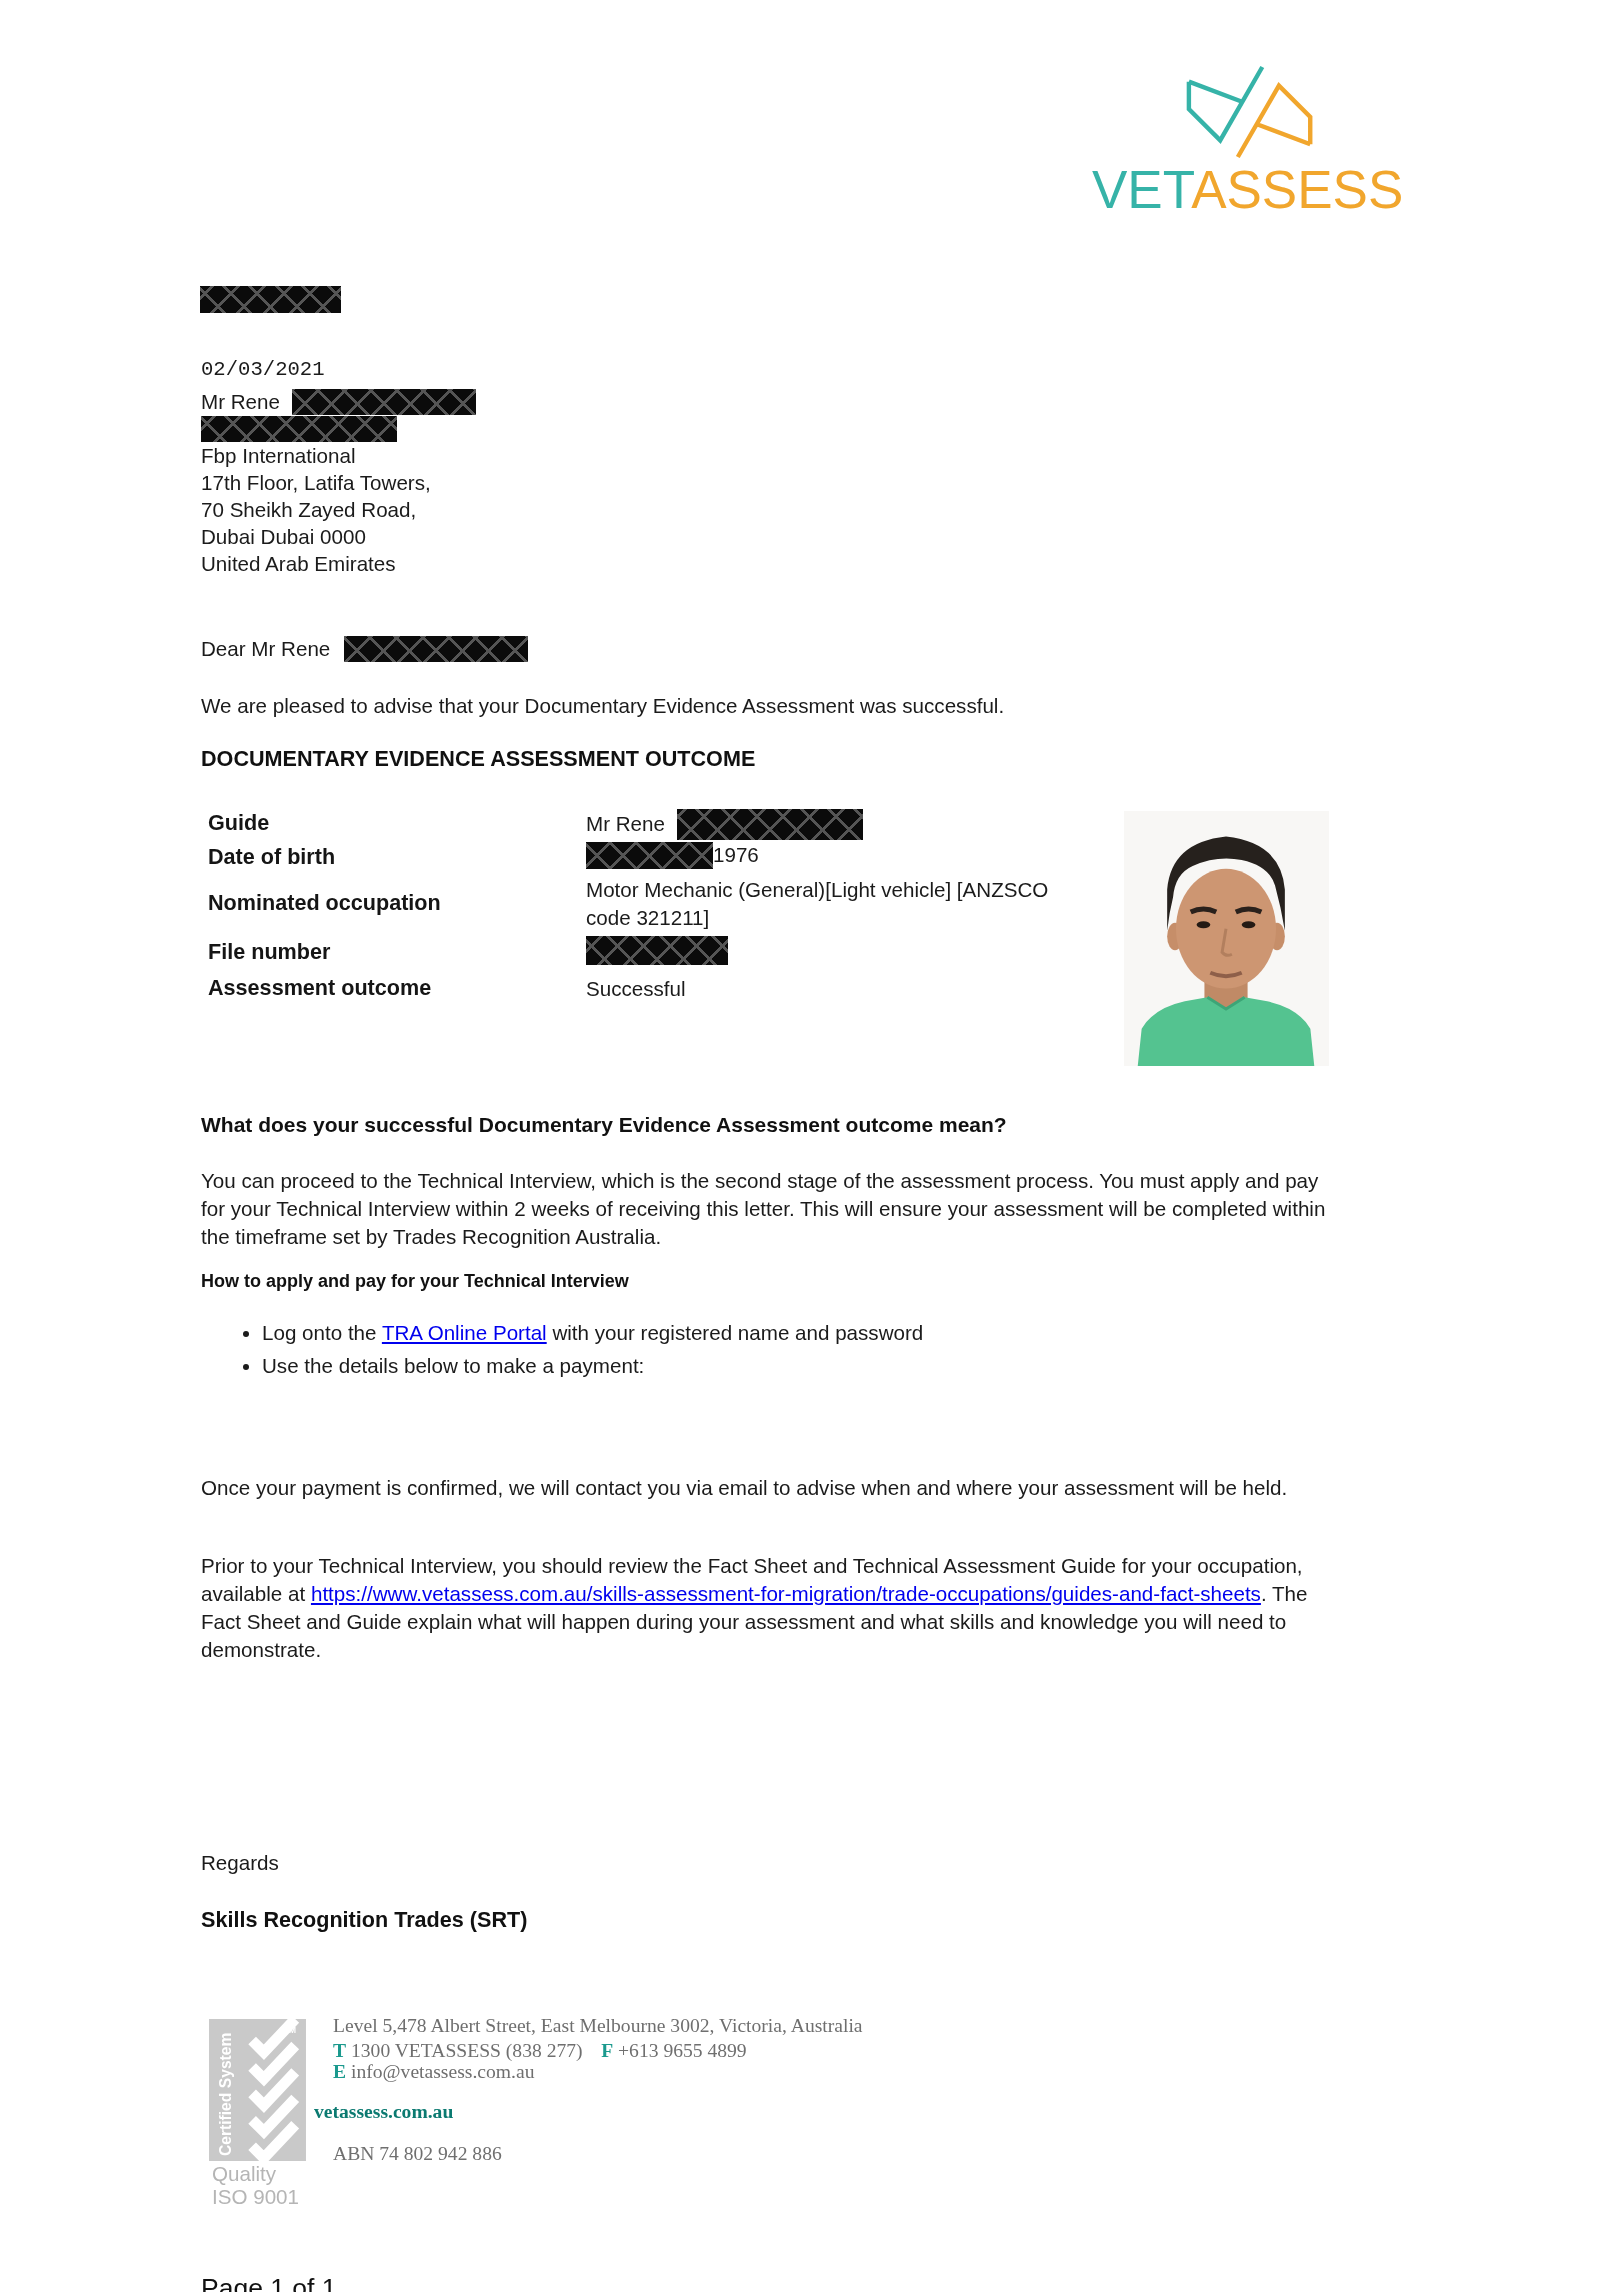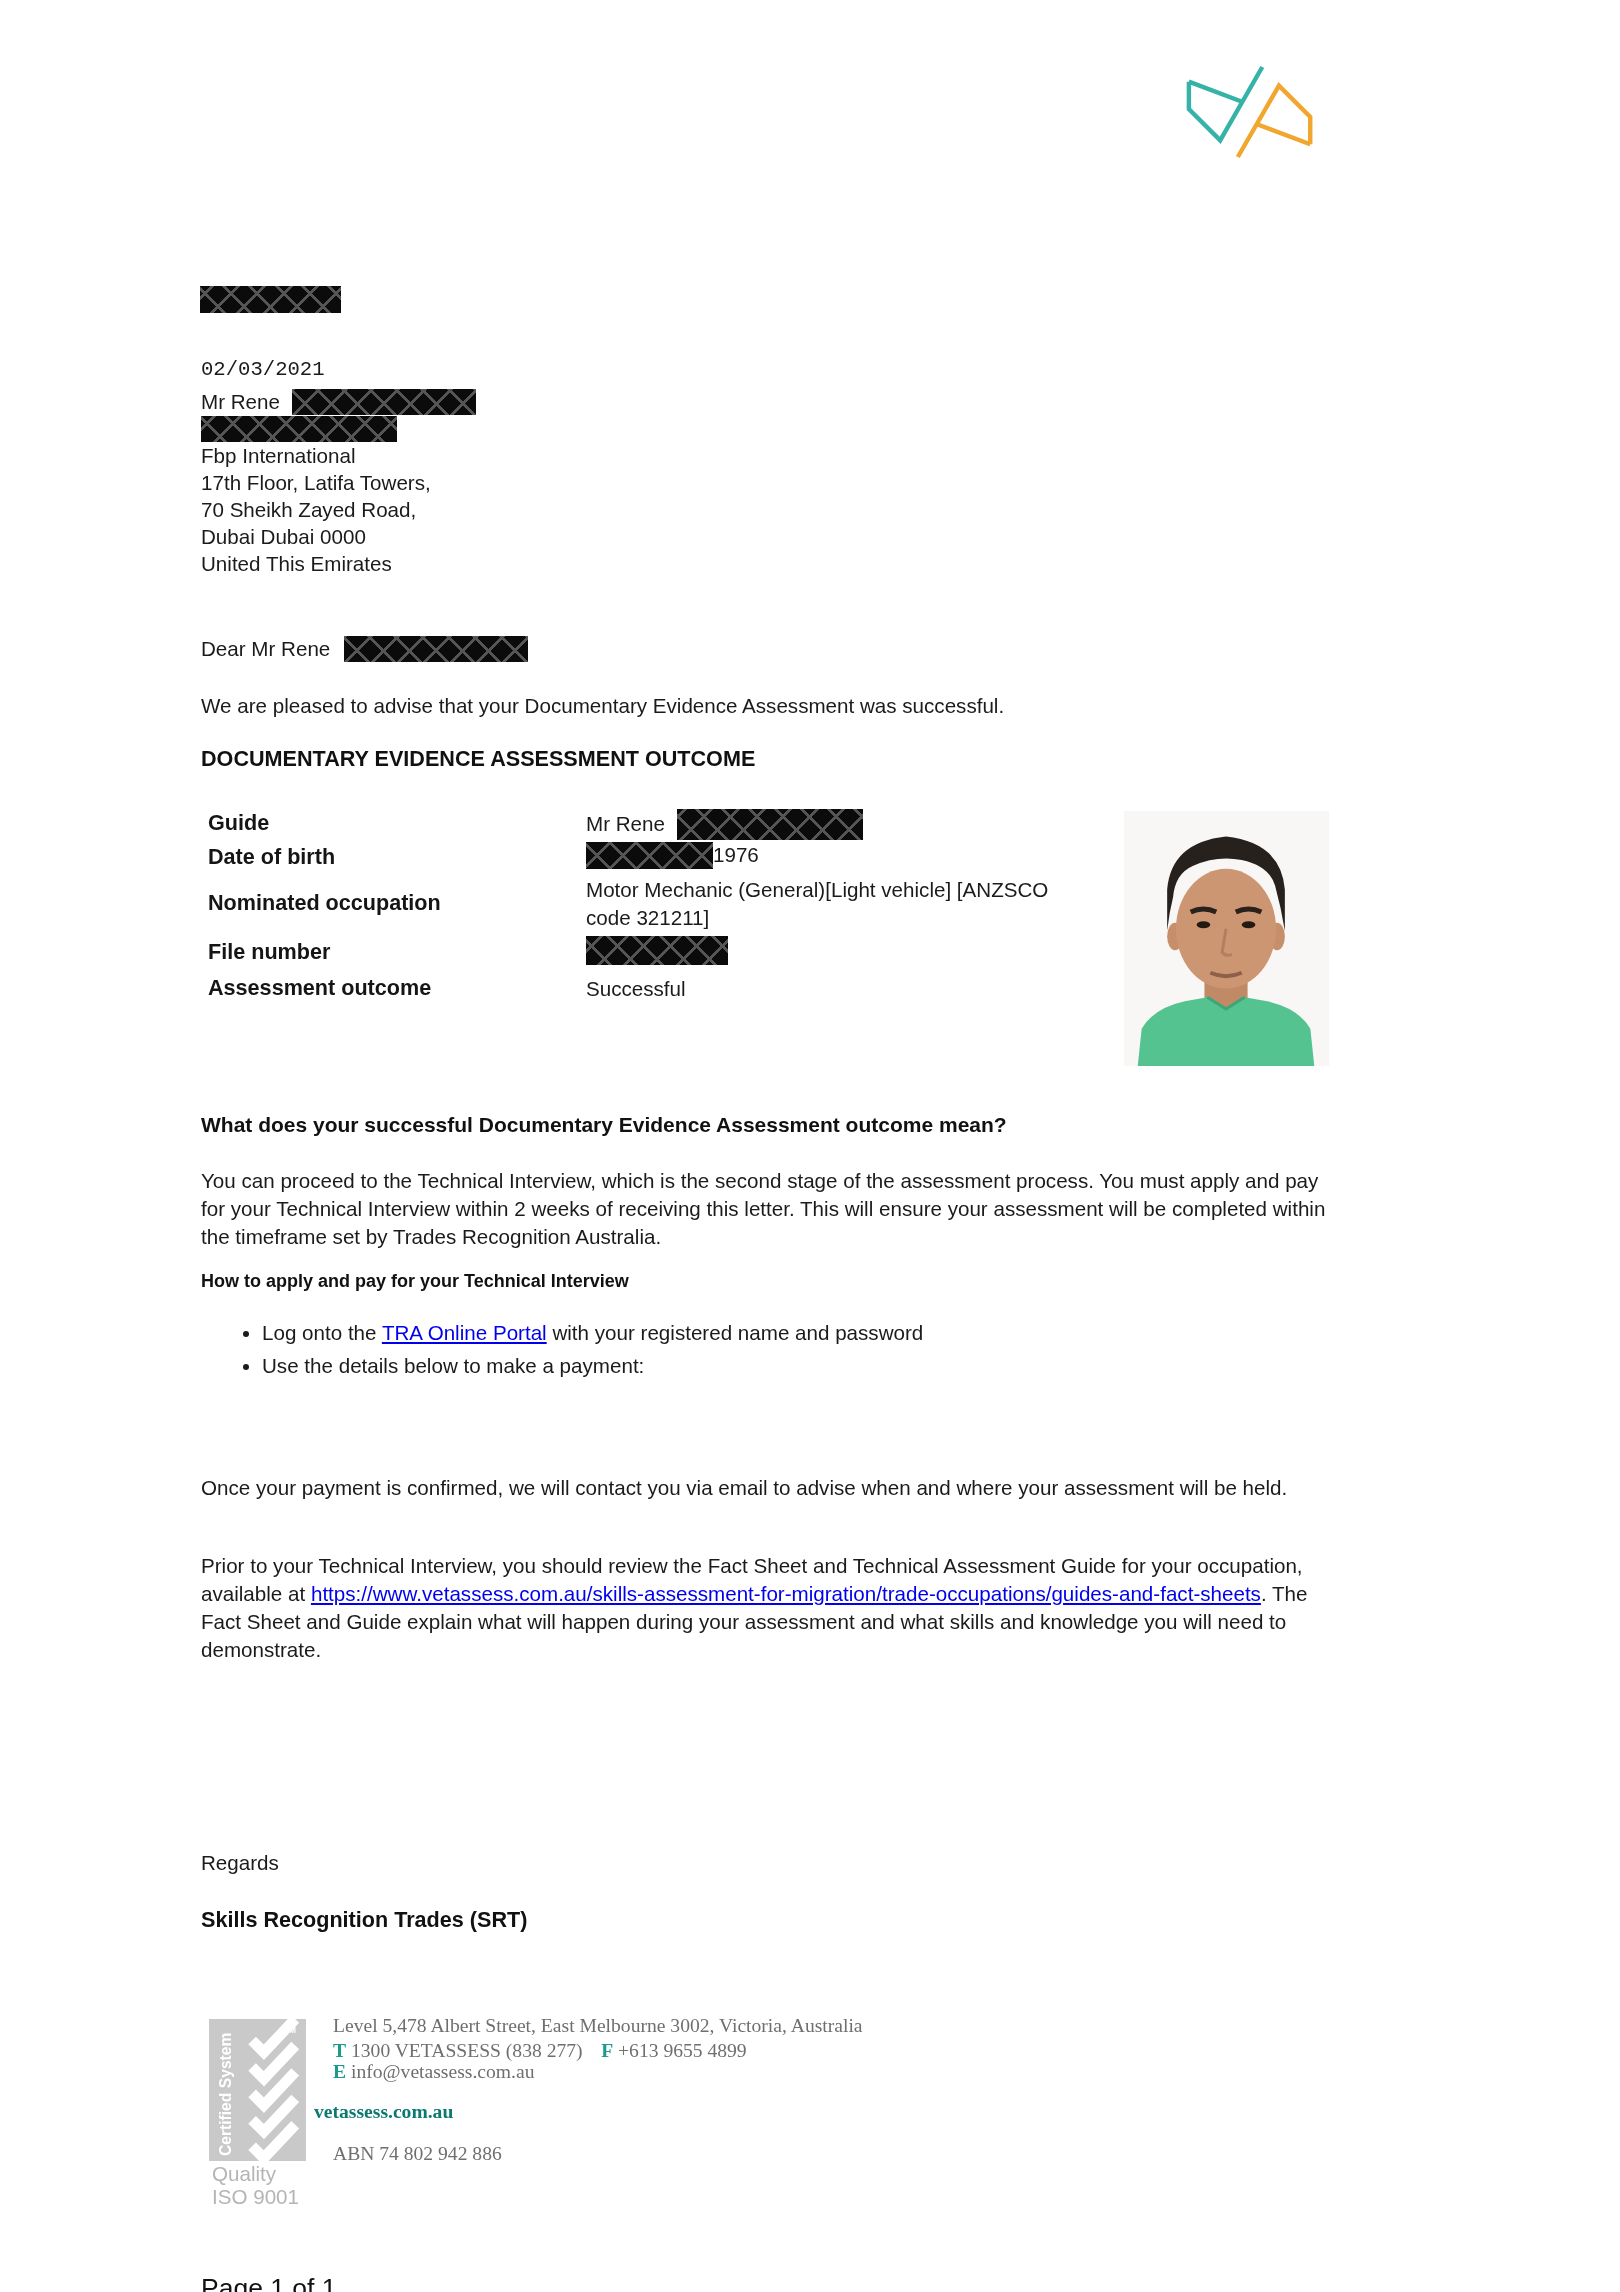--- a/index.html
+++ b/index.html
@@ -38,37 +38,40 @@
 <body>
 
 <div class="page">
 
   <div class="abs" style="left:1184px; top:57px; width:235px; height:167px;">
     <svg width="137" height="110" viewBox="0 0 140 112">
       <path d="M129,89 L129,61 L97,29 L55,102 M129,89 L76,69" fill="none" stroke="#f1a62d" stroke-width="4.5" stroke-linejoin="miter"></path>
       <path d="M5,25 L5,53 L37,85 L80,10 M5,25 L58,45" fill="none" stroke="#36b3a8" stroke-width="4.5" stroke-linejoin="miter"></path>
     </svg>
   </div>
+  <div class="abs wordmark" style="left:1092px; top:163px;">
+    <span class="wm-vet">VET</span><span class="wm-assess">ASSESS</span>
+  </div>
 
   <span class="abs redact" style="left:200px; top:286px; width:141px; height:26.5px;"></span>
   <div class="abs body-text" style="left:201px; top:356px;font-family:Liberation Mono, monospace;">02/03/2021</div>
 
   <div class="abs" style="left:201px; top:388px; width:588px;">
     <div class="addr-line">
       <span>Mr Rene</span>
       <span class="redact" style="width:184px; height:25.5px; margin-left:5.9px;"></span>
     </div>
     <div class="addr-line">
       <span class="redact" style="width:196px; height:25.5px;"></span>
     </div>
     <div class="addr-line">Fbp International</div>
     <div class="addr-line">17th Floor, Latifa Towers,</div>
     <div class="addr-line">70 Sheikh Zayed Road,</div>
     <div class="addr-line">Dubai Dubai 0000</div>
-    <div class="addr-line">United This Emirates</div>
+    <div class="addr-line">United Arab Emirates</div>
   </div>
 
   <div class="abs body-text" style="left:201px; top:635px;">
     <span>Dear Mr Rene</span>
     <span class="redact" style="width:184px; height:25.5px; margin-left:7.8px;"></span>
   </div>
 
   <div class="abs body-text" style="left:201px; top:692px; width:1176px;">We are pleased to advise that your Documentary Evidence Assessment was successful.</div>
 
   <div class="abs h-bold" style="left:201px; top:746px;">DOCUMENTARY EVIDENCE ASSESSMENT OUTCOME</div>

